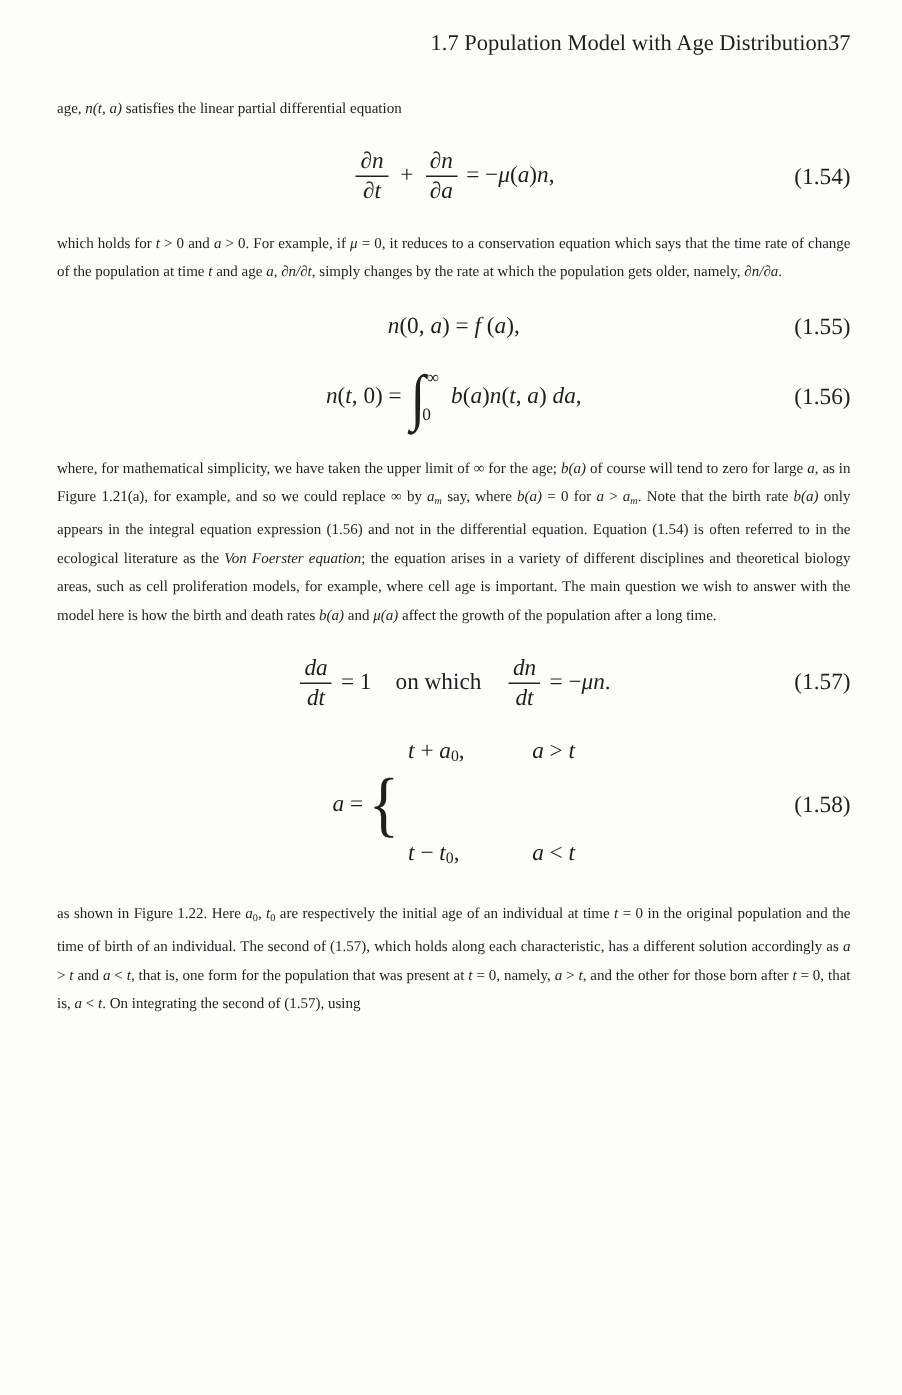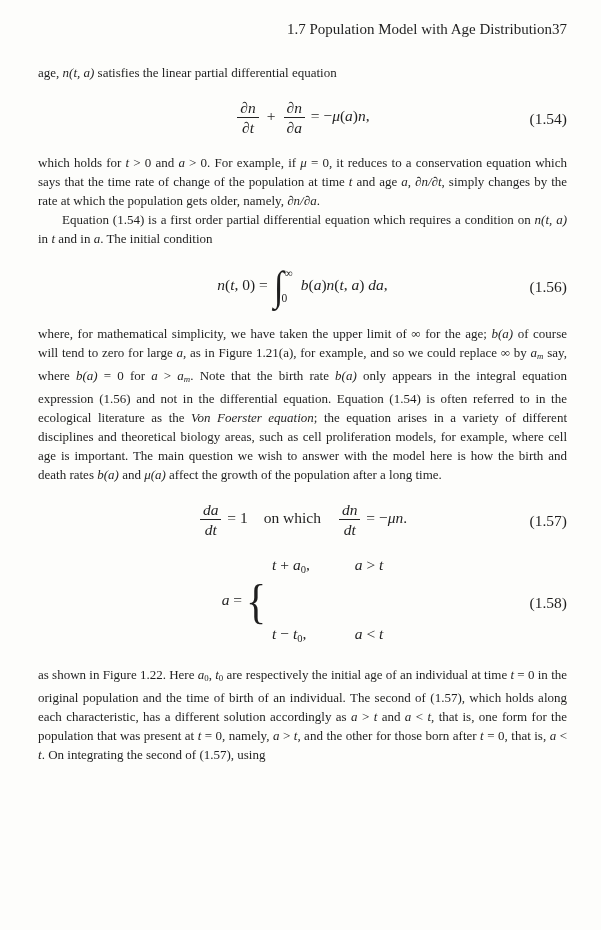--- a/index.html
+++ b/index.html
@@ -20,21 +20,21 @@
     display: flex;
     justify-content: flex-end;
     align-items: center;
     font-size: 15px;
     line-height: 19px;
     margin-bottom: 24px;
   }
   .head-page { }
   .bt {
     margin: 0;
-    font-size: 13px;
+    font-size: 10px;
     line-height: 19px;
     text-align: justify;
   }
   .indent { text-indent: 24px; }
   .it { font-style: italic; }
   .sb { font-size: 0.68em; vertical-align: -0.25em; }
   .eq {
     position: relative;
     display: flex;
     justify-content: center;
@@ -117,22 +117,25 @@
           <span class="fnum">∂n</span>
           <span class="fden">∂t</span>
         </span><span class="op">+</span><span class="frac">
           <span class="fnum">∂n</span>
           <span class="fden">∂a</span>
         </span><span><span> = −</span><span class="it">μ</span><span>(</span><span class="it">a</span><span>)</span><span class="it">n</span><span>,</span></span></span>
     <span class="eq-num">(1.54)</span>
   </div>
 
   <p class="bt"><span>which holds for </span><span class="it">t</span><span> &gt; 0 and </span><span class="it">a</span><span> &gt; 0. For example, if </span><span class="it">μ</span><span> = 0, it reduces to a conservation equation which says that the time rate of change of the population at time </span><span class="it">t</span><span> and age </span><span class="it">a</span><span>, </span><span class="it">∂n/∂t</span><span>, simply changes by the rate at which the population gets older, namely, </span><span class="it">∂n/∂a</span><span>.</span></p>
-  <p class="bt indent"><span>Equation (1.54) is a first order partial differential equation which requires a condition on </span><span class="it">n(t, a)</span><span> in </span><span class="it">t</span><span> and in </span><span class="it">a</span><span>. The initial condition</span></p>
 
+  <div class="eq">
+    <span class="eq-body"><span class="it">n</span><span>(0, </span><span class="it">a</span><span>) = </span><span class="it">f</span><span> (</span><span class="it">a</span><span>),</span></span>
+    <span class="eq-num">(1.55)</span>
+  </div>
 
 
   <div class="eq">
     <span class="eq-body"><span><span class="it">n</span><span>(</span><span class="it">t</span><span>, 0) = </span></span><span class="int-wrap">
           <span class="int-sign">∫</span>
           <span class="int-lims">
             <span class="int-up">∞</span>
             <span class="int-lo">0</span>
           </span>
         </span><span><span class="it">b</span><span>(</span><span class="it">a</span><span>)</span><span class="it">n</span><span>(</span><span class="it">t</span><span>, </span><span class="it">a</span><span>) </span><span class="it">da</span><span>,</span></span></span>

